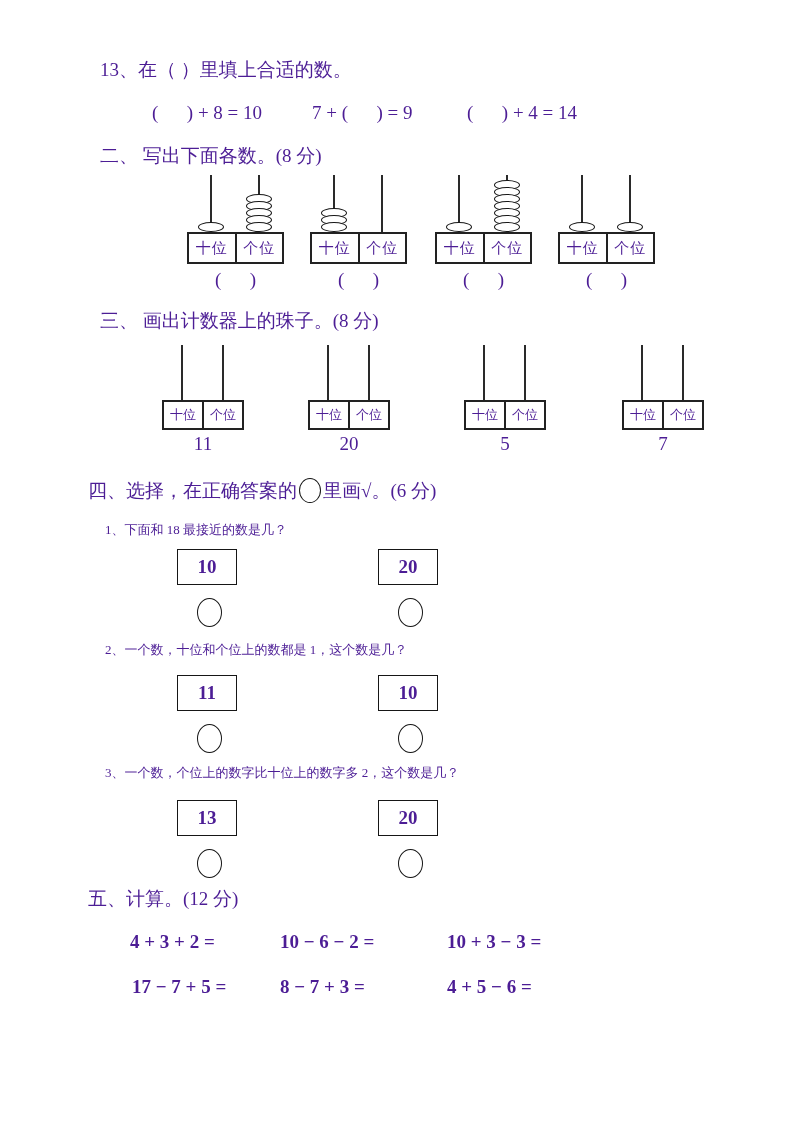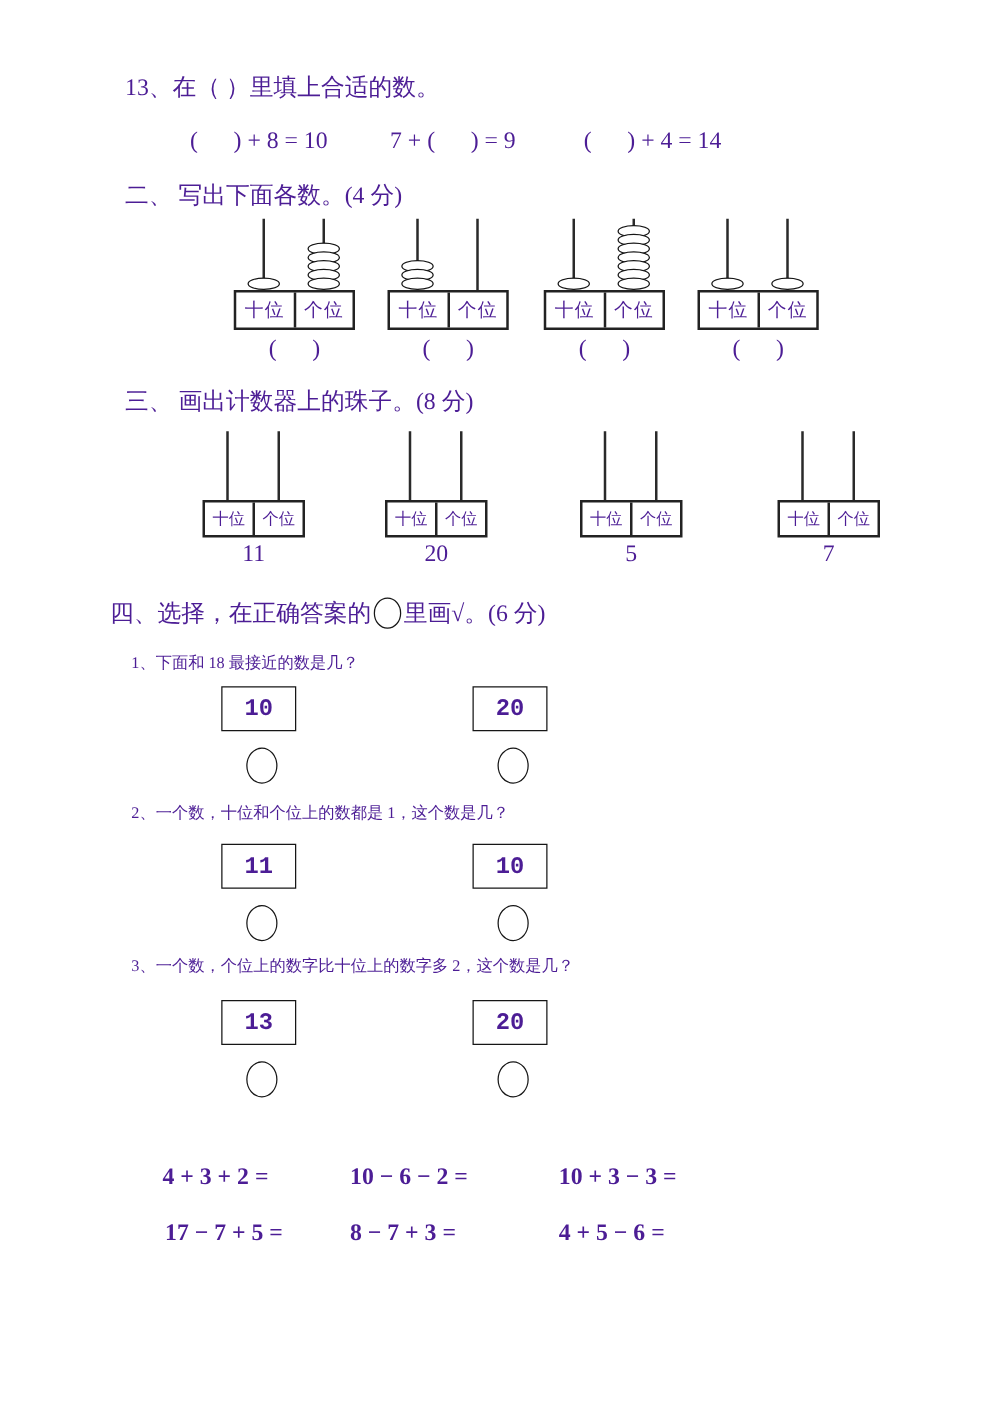--- a/index.html
+++ b/index.html
@@ -39,41 +39,41 @@
   .counter .pv-cell{font-size:13px;letter-spacing:0;}
   .cnum{position:absolute;top:88px;width:100%;text-align:center;font-size:19px;}
 
   
   .qtext{position:absolute;left:105px;font-size:13px;}
   .q1{top:521px}.q2{top:641px}.q3{top:764px}
   .opt{position:absolute;width:64px;}
   .o0{left:177px}.o1{left:378px}
   .r1{top:549px}.r2{top:675px}.r3{top:800px}
   .opt-box{width:60px;height:36px;border:1.6px solid #161616;display:flex;align-items:center;justify-content:center;
-           font-size:19px;font-weight:bold;background:#fff;box-sizing:border-box;font-family:Liberation Mono, monospace;}
+           font-size:19px;font-weight:bold;background:#fff;box-sizing:border-box;}
   .opt-circle{width:25px;height:29px;border:1.6px solid #161616;border-radius:50%;margin:13px auto 0;box-sizing:border-box;}
   .circle-inline{display:inline-block;width:22px;height:25px;border:1.5px solid #161616;border-radius:50%;
                  vertical-align:-6px;margin:0 2px;box-sizing:border-box;}
 
   
   .calc{position:absolute;font-size:19px;white-space:pre;font-weight:bold;}
   .k00{left:130px;top:931px}.k01{left:280px;top:931px}.k02{left:447px;top:931px}
   .k10{left:132px;top:976px}.k11{left:280px;top:976px}.k12{left:447px;top:976px}
 </style>
 </head>
 <body>
 
 <div class="page">
 
   <div class="q13-title">13、在（  ）里填上合适的数。</div>
   <div class="eq e0">(      ) + 8 = 10</div>
   <div class="eq e1">7 + (      ) = 9</div>
   <div class="eq e2">(      ) + 4 = 14</div>
 
-  <div class="sec-title" id="sec2t">二、 写出下面各数。(4 分)</div>
+  <div class="sec-title" id="sec2t">二、 写出下面各数。(8 分)</div>
 
   <div class="abacus a0">
     <div class="rod l"></div>
     <div class="rod r"></div>
     <div class="stack l">
         <div class="bead"></div>
       </div>
     <div class="stack r">
         <div class="bead"></div>
         <div class="bead"></div>
@@ -209,20 +209,21 @@
   <div class="qtext q3">3、一个数，个位上的数字比十位上的数字多 2，这个数是几？</div>
   <div class="opt o0 r3">
     <div class="opt-box">13</div>
     <div class="opt-circle"></div>
   </div>
   <div class="opt o1 r3">
     <div class="opt-box">20</div>
     <div class="opt-circle"></div>
   </div>
 
+  <div class="sec-title" id="sec5t">五、计算。(12 分)</div>
   <div class="calc k00">4 + 3 + 2 =</div>
   <div class="calc k01">10 − 6 − 2 =</div>
   <div class="calc k02">10 + 3 − 3 =</div>
   <div class="calc k10">17 − 7 + 5 =</div>
   <div class="calc k11">8 − 7 + 3 =</div>
   <div class="calc k12">4 + 5 − 6 =</div>
 
 </div>
 
 </body></html>

